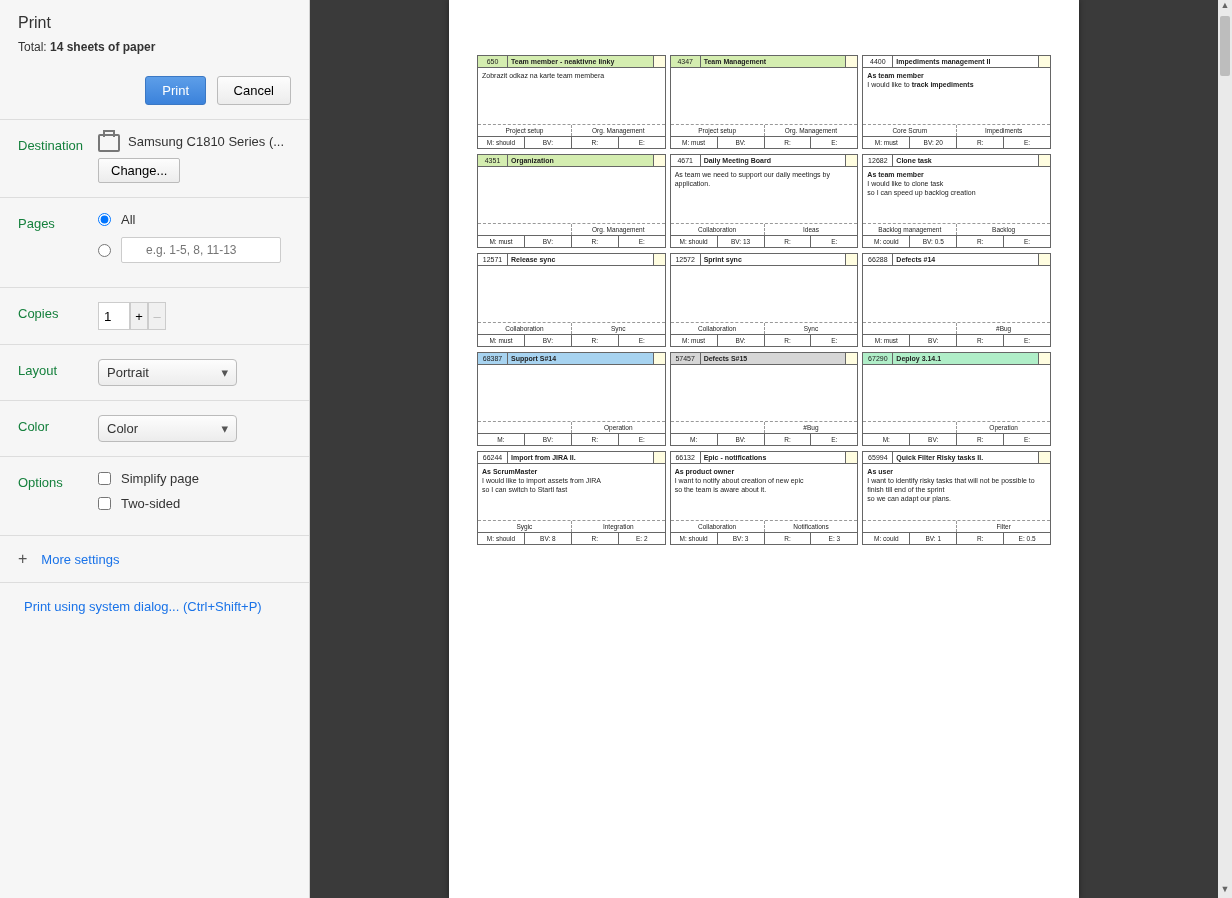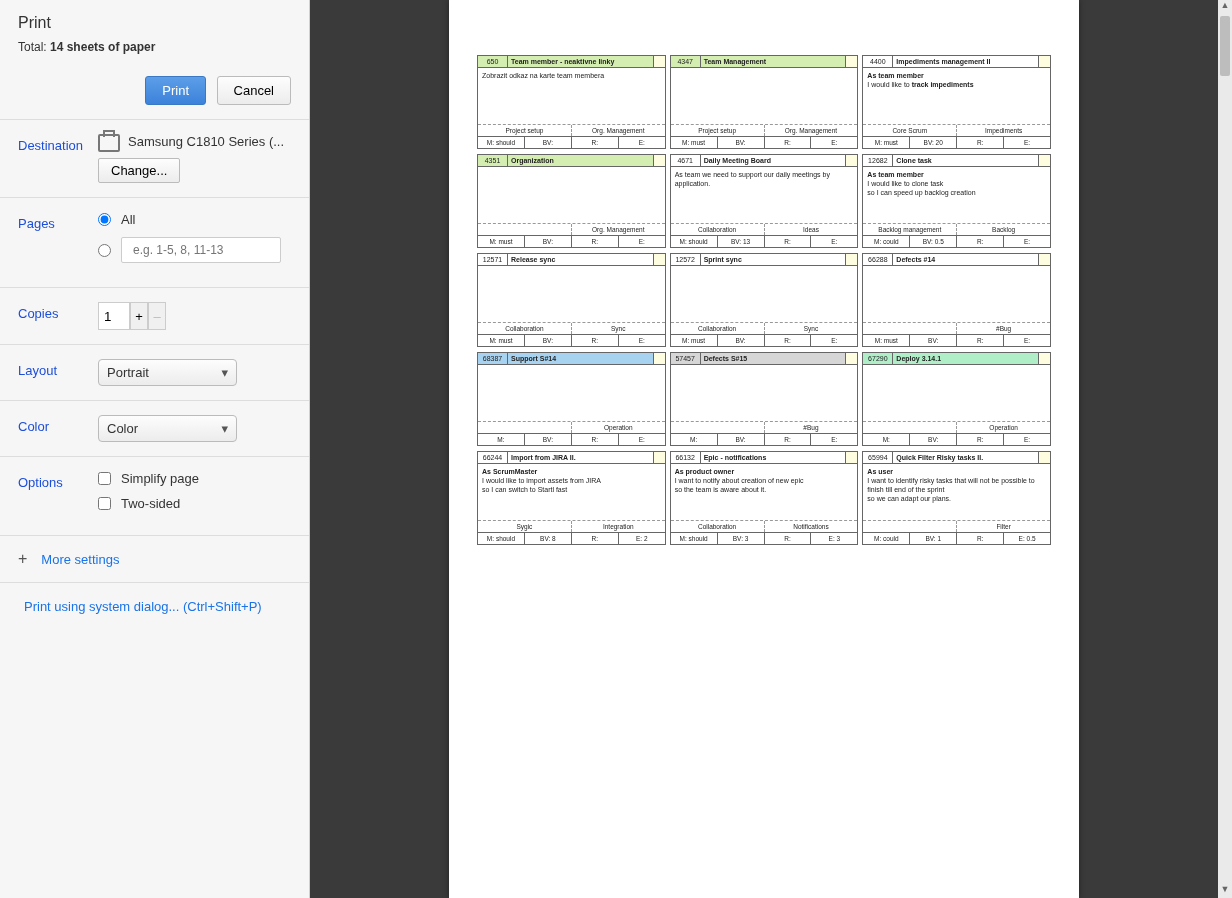--- a/index.html
+++ b/index.html
@@ -7,29 +7,29 @@
   .sidebar { position: absolute; left: 0; top: 0; width: 310px; height: 898px; background: #f6f6f6; border-right: 1px solid #d0d0d0; overflow-y: auto; }
   .header { padding: 14px 18px 12px; }
   .title { font-size: 16px; color: #333; font-weight: 400; margin-bottom: 8px; }
   .total { font-size: 12px; color: #333; }
   .total b { font-weight: 600; }
   .btn-row { text-align: right; padding: 10px 18px 14px; }
   .btn { display: inline-block; padding: 6px 16px; border-radius: 3px; border: 1px solid #bbb; background: linear-gradient(#fdfdfd,#ececec); font-size: 13px; cursor: pointer; margin-left: 6px; }
   .btn.primary { background: #4a90e2; border-color: #3b78c4; color: #fff; font-weight: 500; background: linear-gradient(#5d9ee8,#3b82db); }
   .divider { border-top: 1px solid #ddd; }
   .row { display: flex; padding: 14px 18px; align-items: flex-start; }
-  .row-label { width: 80px; font-size: 13px; color: #1d4ed8; padding-top: 4px; }
+  .row-label { width: 80px; font-size: 13px; color: #15803d; padding-top: 4px; }
   .row-body { flex: 1; font-size: 13px; color: #333; }
   .dest-row { display: flex; align-items: flex-start; }
   .printer-icon { width: 22px; height: 18px; margin-right: 8px; display: inline-block; border: 2px solid #777; border-radius: 2px; position: relative; }
   .printer-icon::before { content:""; position:absolute; top:-6px; left:3px; right:3px; height:5px; border:2px solid #777; border-bottom:none; }
   .change-btn { margin-top: 6px; padding: 4px 12px; border:1px solid #bbb; background: linear-gradient(#fdfdfd,#ececec); border-radius:2px; font-size:13px; cursor:pointer; }
   .radio-row { display:flex; align-items:center; margin-bottom:10px; }
   .radio-row input[type=radio] { margin-right:10px; }
-  .page-input { width:160px; padding:5px 11px; border:1px solid #ccc; border-radius:2px; font-size:12px; color:#999; }
+  .page-input { width:160px; padding:5px 24px; border:1px solid #ccc; border-radius:2px; font-size:12px; color:#999; }
   .copies-input { width:32px; padding:5px; border:1px solid #ccc; text-align:left; }
   .spin { width:18px; height:28px; border:1px solid #ccc; background:#f0f0f0; cursor:pointer; font-size:13px; line-height:1; }
   .select { width:139px; padding:5px 8px; border:1px solid #bbb; background:linear-gradient(#fdfdfd,#ececec); border-radius:4px; font-size:13px; position:relative; }
   .select::after { content:"▾"; position:absolute; right:8px; color:#555; }
   .check-row { display:flex; align-items:center; margin-bottom:10px; }
   .check-row input { margin-right:10px; }
   .more-settings { padding: 14px 18px; display:flex; align-items:center; }
   .plus-icon { font-size:16px; color:#555; margin-right: 14px; }
   .link { color:#1a73e8; font-size:13px; cursor:pointer; }
   .sys-dialog { padding:14px 24px; }

